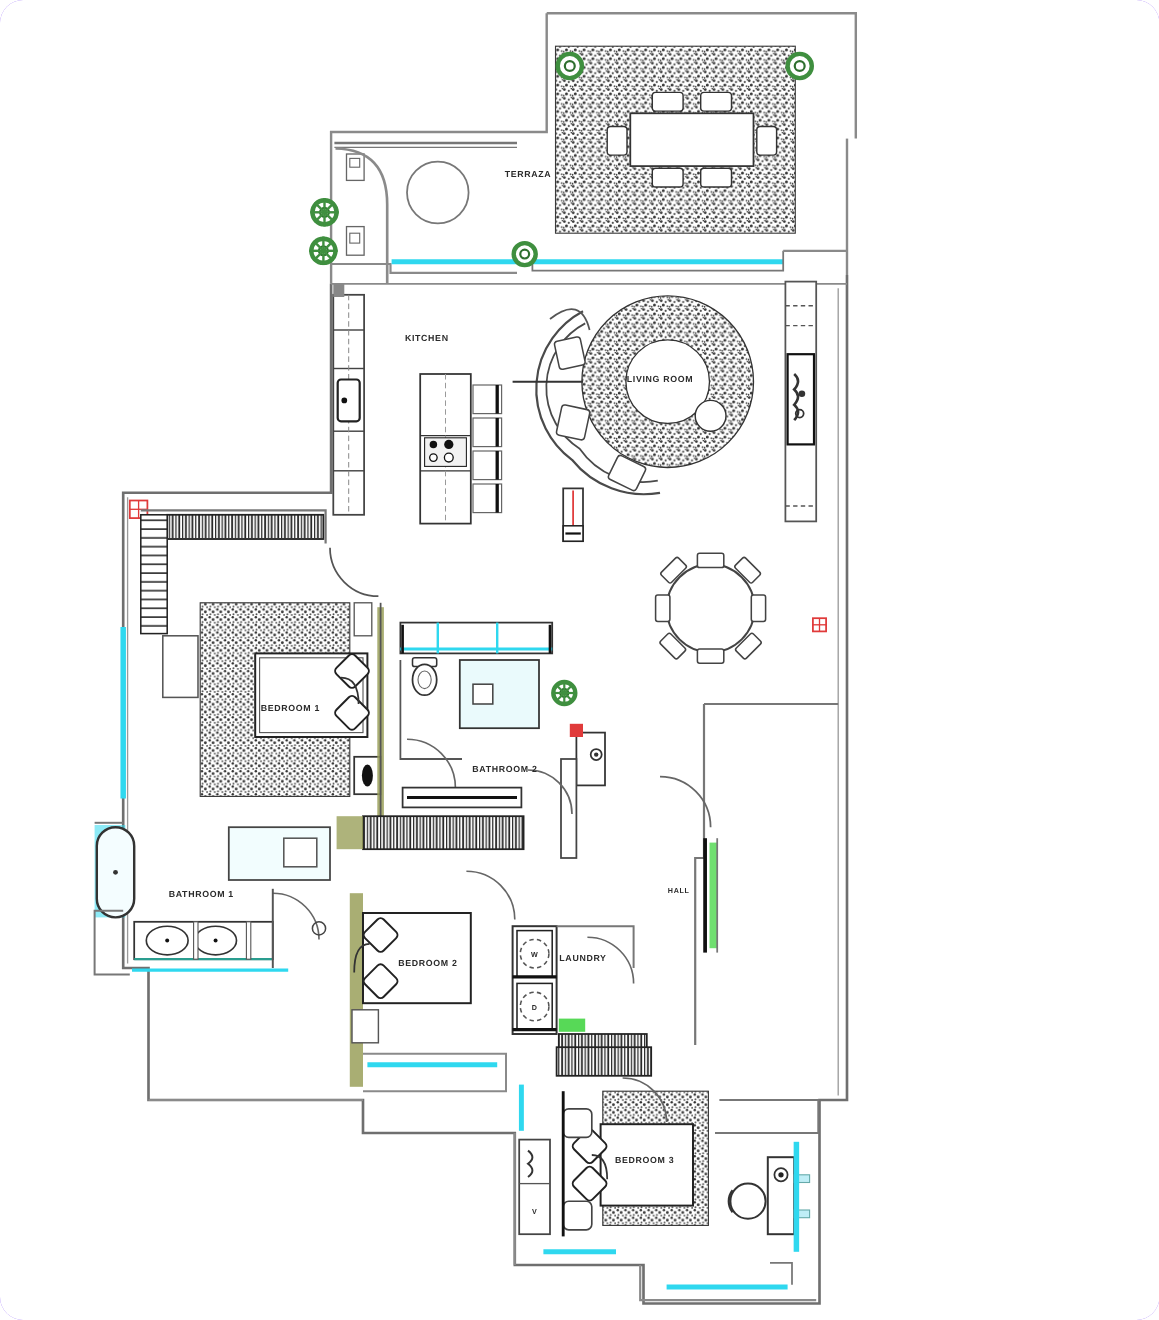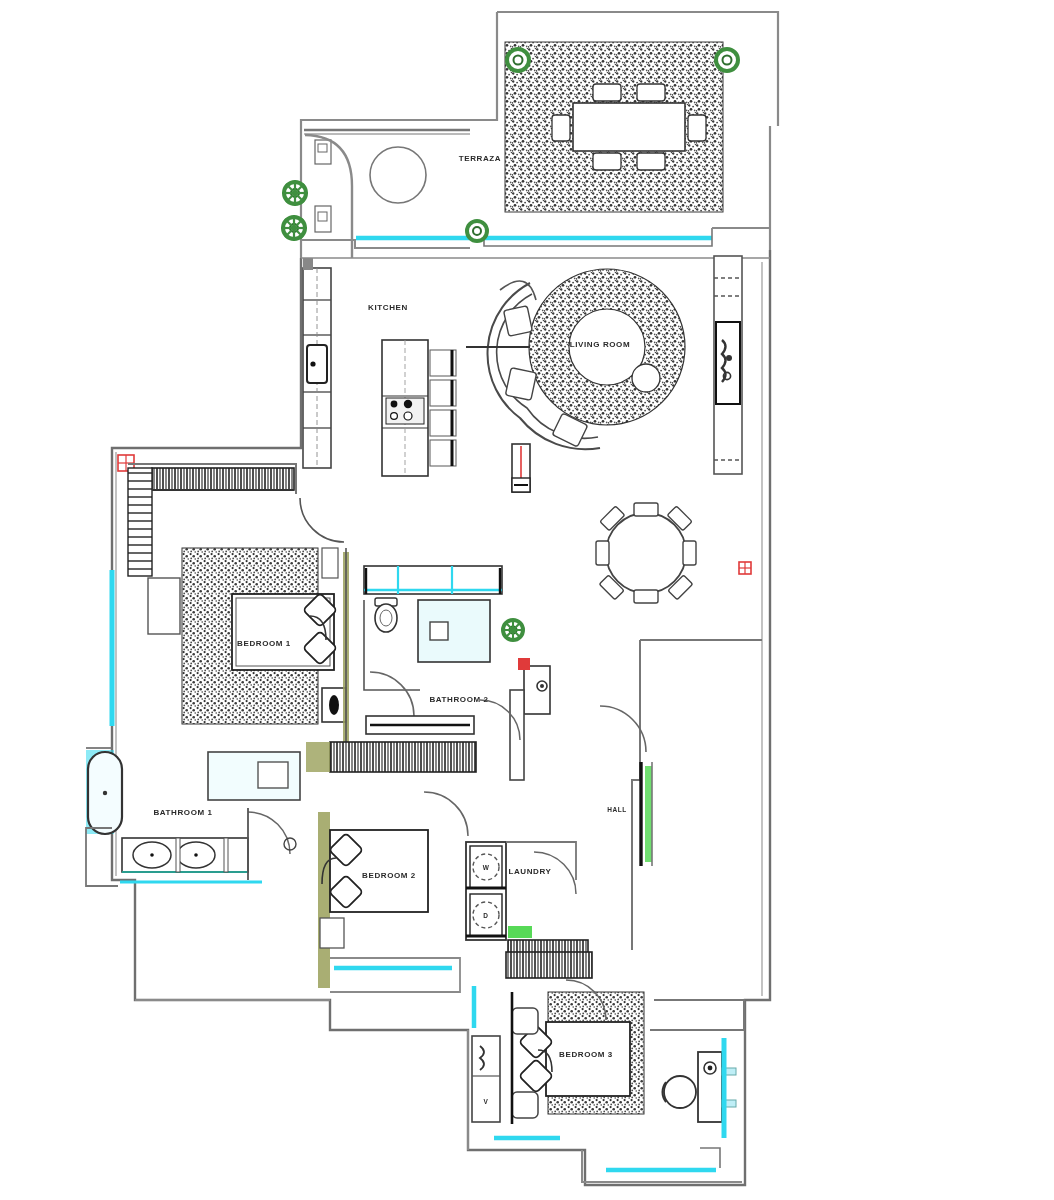--- a/index.html
+++ b/index.html
@@ -8,20 +8,21 @@
     padding: 0;
     background: #ffffff;
     font-family: "Liberation Sans", sans-serif;
   }
   #plan-root {
     position: relative;
     width: 1054px;
     height: 1200px;
     background: #8b5cf6;
     overflow: hidden;
+    border-radius: 21px;
   }
   svg#floorplan {
     display: block;
     width: 1054px;
     height: 1200px;
   }
   .roomlabel {
     font-family: "Liberation Sans", sans-serif;
     font-size: 8px;
     letter-spacing: 0.6px;

